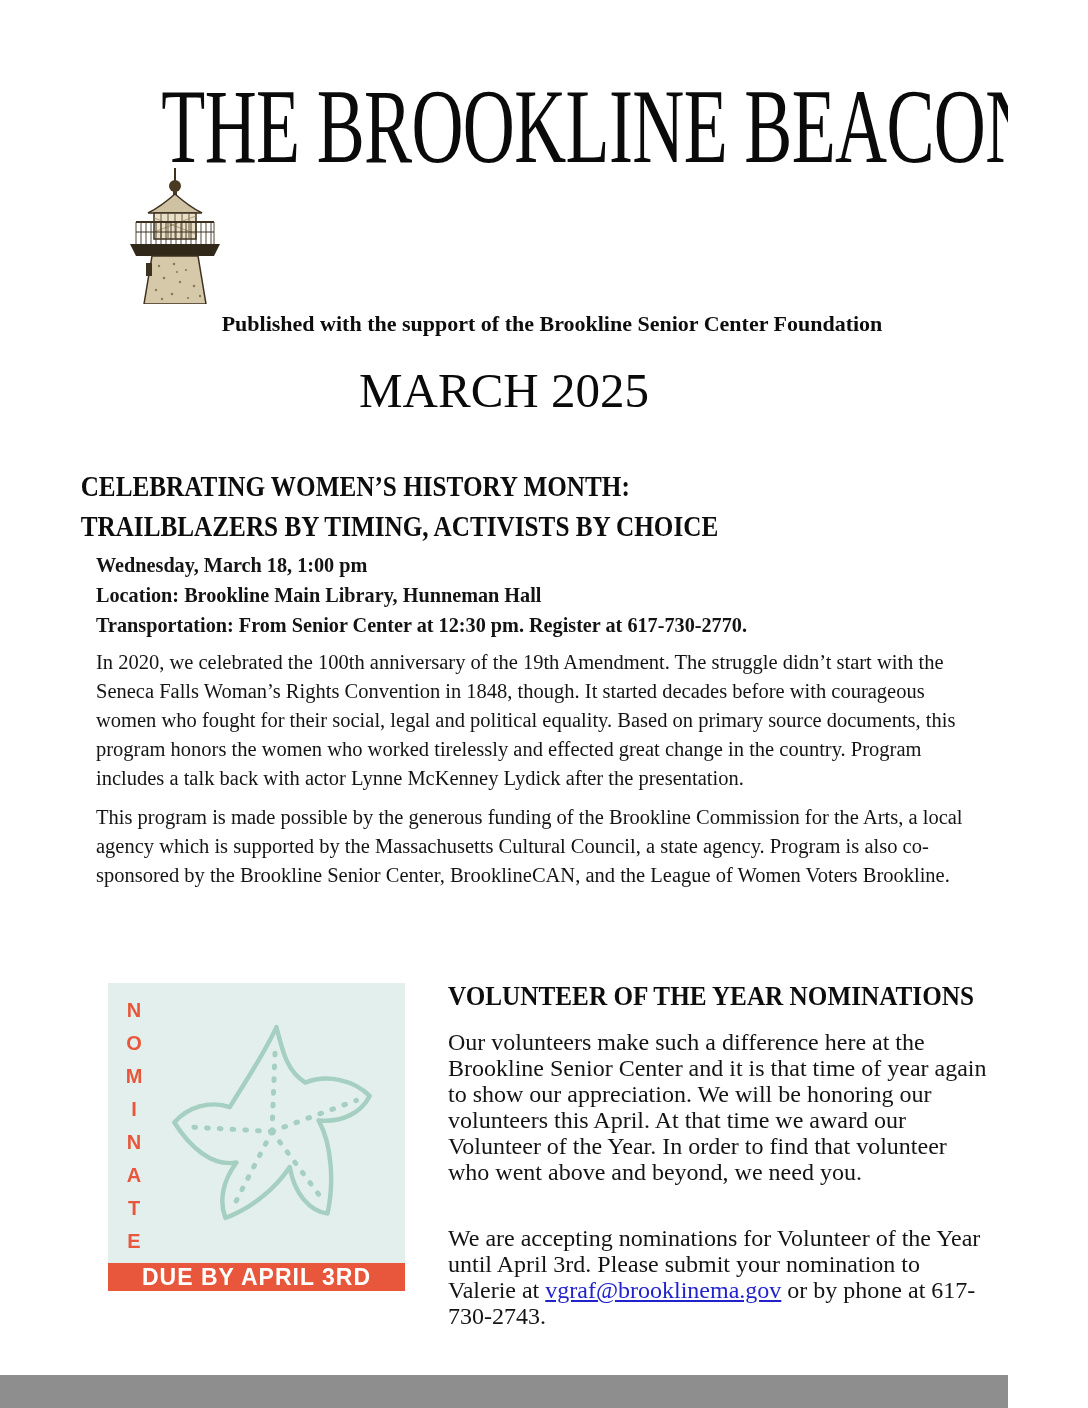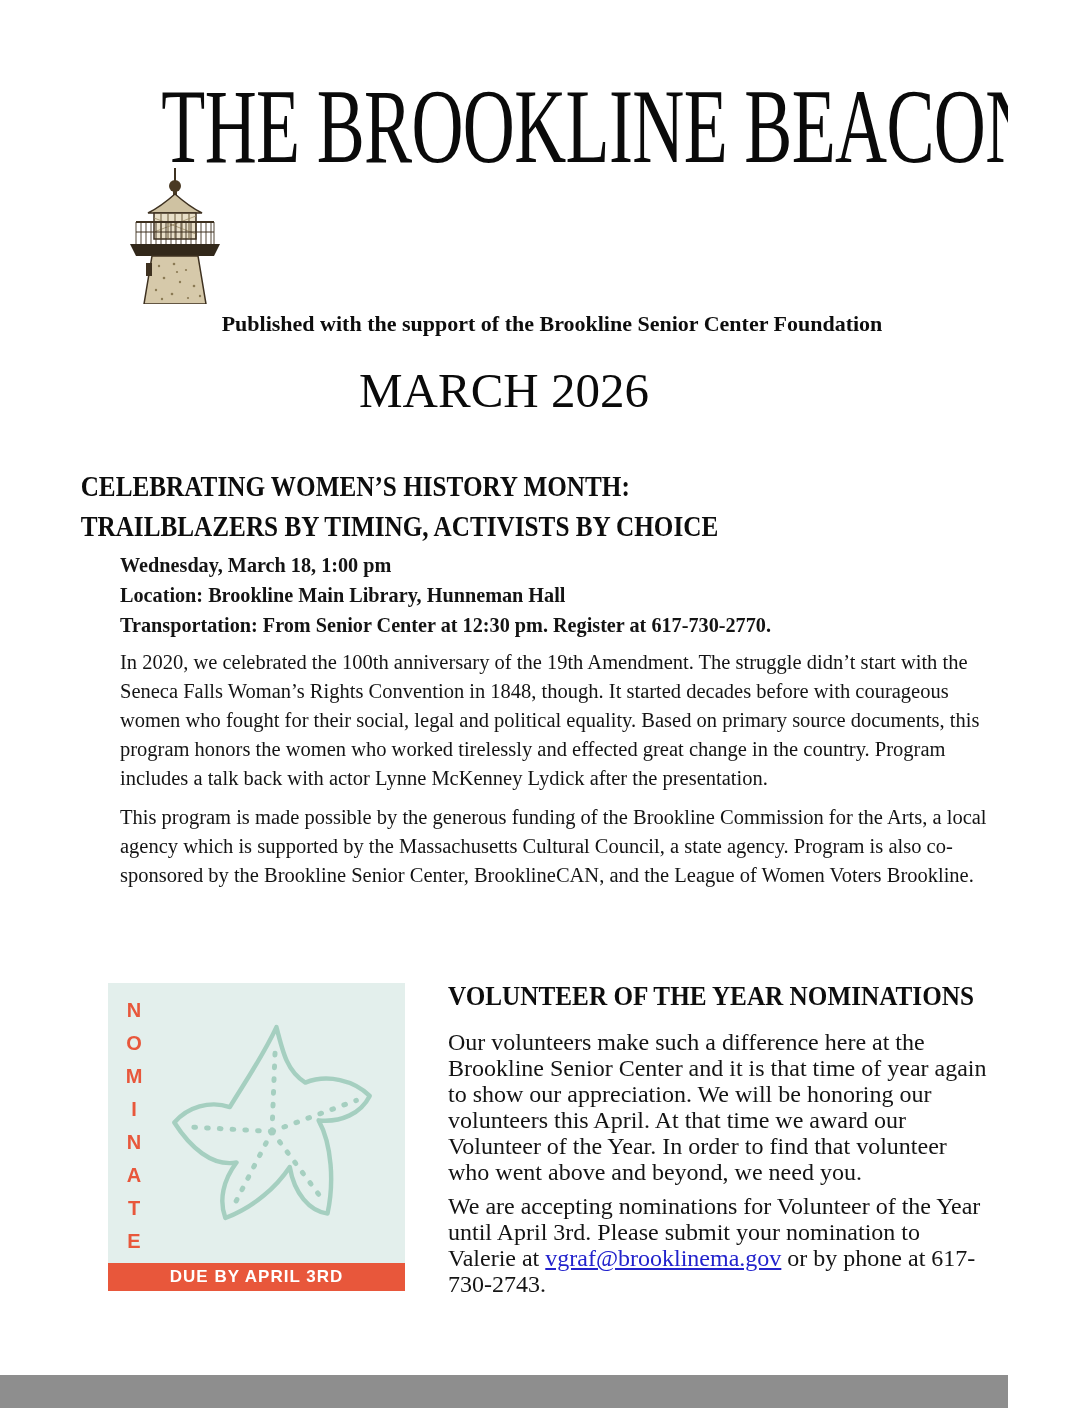--- a/index.html
+++ b/index.html
@@ -17,46 +17,46 @@
   .masthead-sub{position:absolute;top:190px;left:160px;width:820px;text-align:center;font-weight:bold;color:#0d0d0d;}
   .masthead-sub .subline{font-size:31px;line-height:40px;white-space:nowrap;transform:scaleX(0.85);transform-origin:50% 50%;}
   .support-line{
     position:absolute;top:311px;left:8px;width:1088px;text-align:center;
     font-weight:bold;font-size:22px;line-height:26px;color:#0d0d0d;
   }
   .issue-title{position:absolute;top:364px;left:0;width:100%;text-align:center;font-size:49px;line-height:54px;color:#0a0a0a;}
   
   .headline{position:absolute;top:466px;left:0;width:100%;font-weight:bold;color:#0d0d0d;}
   .headline .hline{font-size:30px;line-height:40px;white-space:nowrap;transform:scaleX(0.84);transform-origin:50% 50%;}
-  .body-flow{position:absolute;left:120px;top:550px;width:880px;font-size:20.5px;line-height:29px;color:#141414;}
+  .body-flow{position:absolute;left:96px;top:550px;width:880px;font-size:20.5px;line-height:29px;color:#141414;}
   .info-line{font-weight:bold;font-size:21.5px;line-height:30px;white-space:nowrap;transform:scaleX(0.94);transform-origin:0 50%;}
   .para{margin:0;text-align:left;}
   .para.p1{margin-top:8px;}
   .para.p2{margin-top:10px;}
   
   .nominate-card{
     position:absolute;left:108px;top:983px;width:297px;height:294px;
     background:var(--card-bg,#e3efec);display:flex;flex-direction:column;
   }
   .card-main{flex:1;display:flex;}
   .nominate-vertical{
     padding:16px 0 0 16px;font-family:"Liberation Sans",sans-serif;font-weight:bold;
     font-size:20px;color:var(--accent,#e8573b);writing-mode:vertical-rl;
     text-orientation:upright;letter-spacing:11px;line-height:1;
   }
   .starfish-wrap{flex:1;display:flex;align-items:center;justify-content:center;padding:8px 6px 0 0;}
   .card-banner{
     height:28px;background:var(--accent,#e8573b);color:#fff;
-    font-family:"Liberation Sans",sans-serif;font-weight:bold;font-size:17px;
+    font-family:"Liberation Sans",sans-serif;font-weight:bold;font-size:23px;
     line-height:28px;text-align:center;letter-spacing:1px;
   }
   .vol-col{position:absolute;left:448px;top:979px;width:545px;color:#141414;}
   .vol-heading{font-weight:bold;font-size:28px;line-height:34px;white-space:nowrap;transform:scaleX(0.9);transform-origin:0 50%;color:#0d0d0d;}
   .vol-para{margin:16px 0 0 0;font-size:24px;line-height:26px;}
-  .vol-para.p2{margin-top:8px;}
+  .vol-para.p2{margin-top:40px;}
   .email-link{color:var(--link,#2222cc);text-decoration:underline;cursor:pointer;}
   
   .page-bottom-bar{position:absolute;left:0;bottom:0;width:100%;height:33px;background:var(--bottom-bar,#8e8e8e);}
 </style>
 </head>
 <body>
 
 <div id="page">
 
   <div class="masthead-title">THE BROOKLINE BEACON</div>
@@ -110,21 +110,21 @@
         <circle cx="74" cy="132" r="1.1"></circle>
       <circle cx="86" cy="130" r="1.2"></circle>
         <circle cx="48" cy="133" r="1.2"></circle>
         <circle cx="63" cy="106" r="1.1"></circle>
     </g>
   </svg>
 
 
   <div class="support-line">Published with the support of the Brookline Senior Center Foundation</div>
 
-  <div class="issue-title">MARCH 2026</div>
+  <div class="issue-title">MARCH 2025</div>
 
   <div class="headline">
     <div class="hline">CELEBRATING WOMEN’S HISTORY MONTH:</div>
     <div class="hline">TRAILBLAZERS BY TIMING, ACTIVISTS BY CHOICE</div>
   </div>
 
   <div class="body-flow">
     <div class="info-line">Wednesday, March 18, 1:00 pm</div>
     <div class="info-line">Location: Brookline Main Library, Hunneman Hall</div>
     <div class="info-line">Transportation: From Senior Center at 12:30 pm. Register at 617-730-2770.</div>

